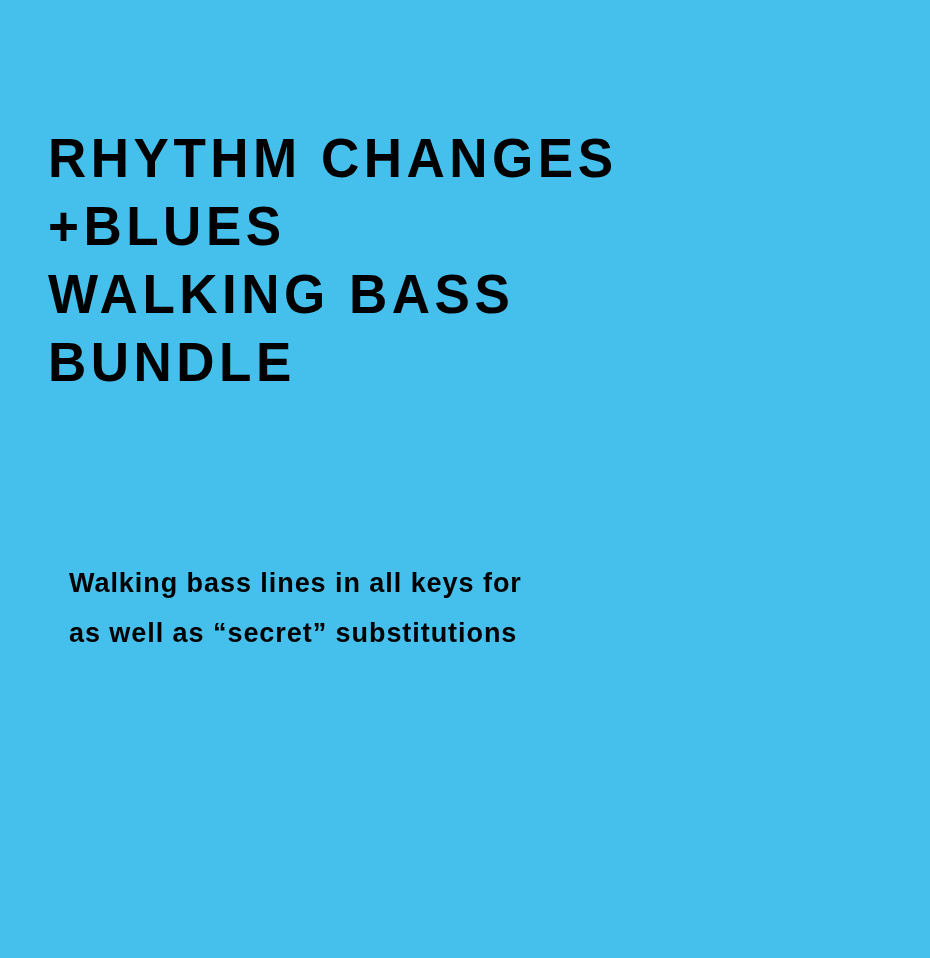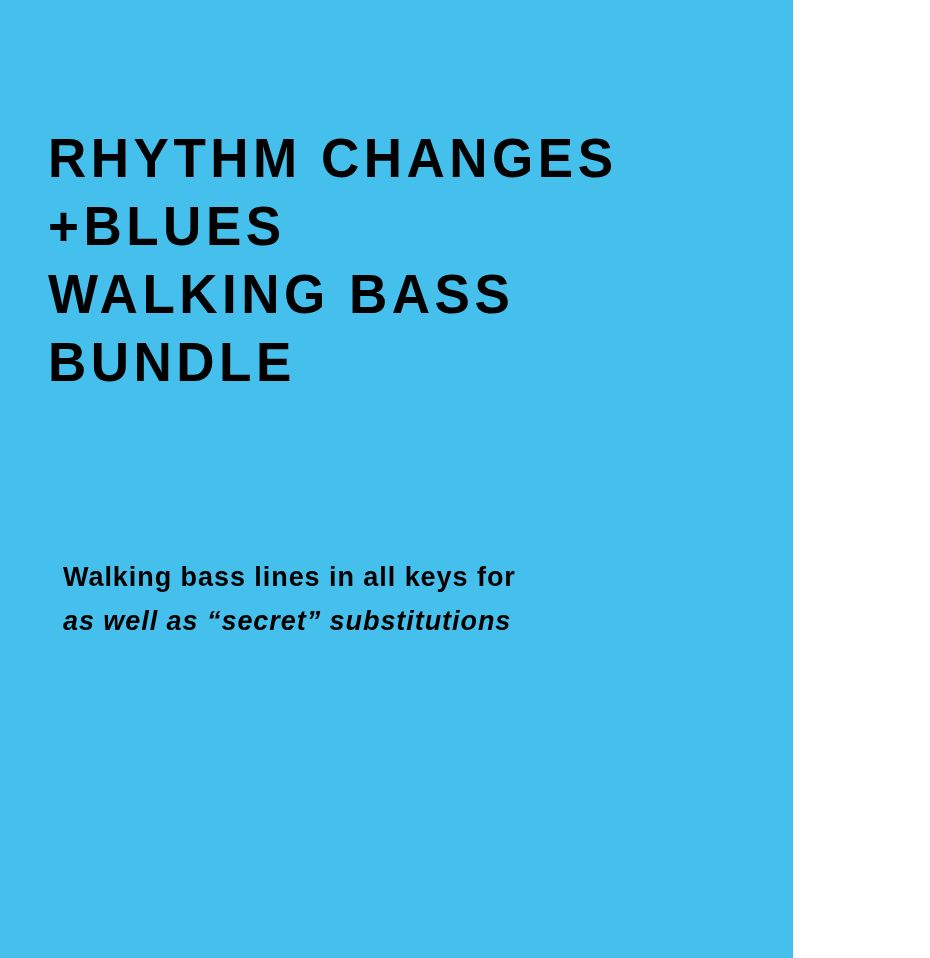--- a/index.html
+++ b/index.html
@@ -7,21 +7,21 @@
     padding: 0;
   }
   body {
     width: 930px;
     height: 958px;
     overflow: hidden;
     font-family: "Liberation Sans", sans-serif;
   }
   #poster {
     position: relative;
-    width: 793px;
+    width: 930px;
     height: 958px;
     background: #45c0ec;
     box-sizing: border-box;
   }
   #title-block {
     position: absolute;
     left: 48px;
     top: 122px;
     width: 860px;
   }
@@ -48,34 +48,34 @@
   }
   .body-line {
     display: block;
     font-family: "Liberation Sans", sans-serif;
     font-weight: 700;
     font-size: 27px;
     line-height: 36px;
     letter-spacing: 0.035em;
     color: #000000;
     white-space: pre;
-    margin: 8px;
+    margin: 14px;
     padding: 0;
   }
 </style>
 </head>
 <body>
 
 <div id="poster" style="background: rgb(69, 192, 236);">
 
   <div id="title-block">
     <span class="title-line" style="color: rgb(0, 0, 0);">RHYTHM CHANGES</span>
     <span class="title-line" style="color: rgb(0, 0, 0);">+BLUES</span>
     <span class="title-line" style="color: rgb(0, 0, 0);">WALKING BASS</span>
     <span class="title-line" style="color: rgb(0, 0, 0);">BUNDLE</span>
   </div>
 
   <div id="body-block">
     <span class="body-line" style="color: rgb(0, 0, 0);">Walking bass lines in all keys for</span>
-    <span class="body-line" style="color: rgb(0, 0, 0); font-style: italic;">as well as “secret” substitutions</span>
+    <span class="body-line" style="color: rgb(0, 0, 0);">as well as “secret” substitutions</span>
   </div>
 
 </div>
 
 </body></html>

